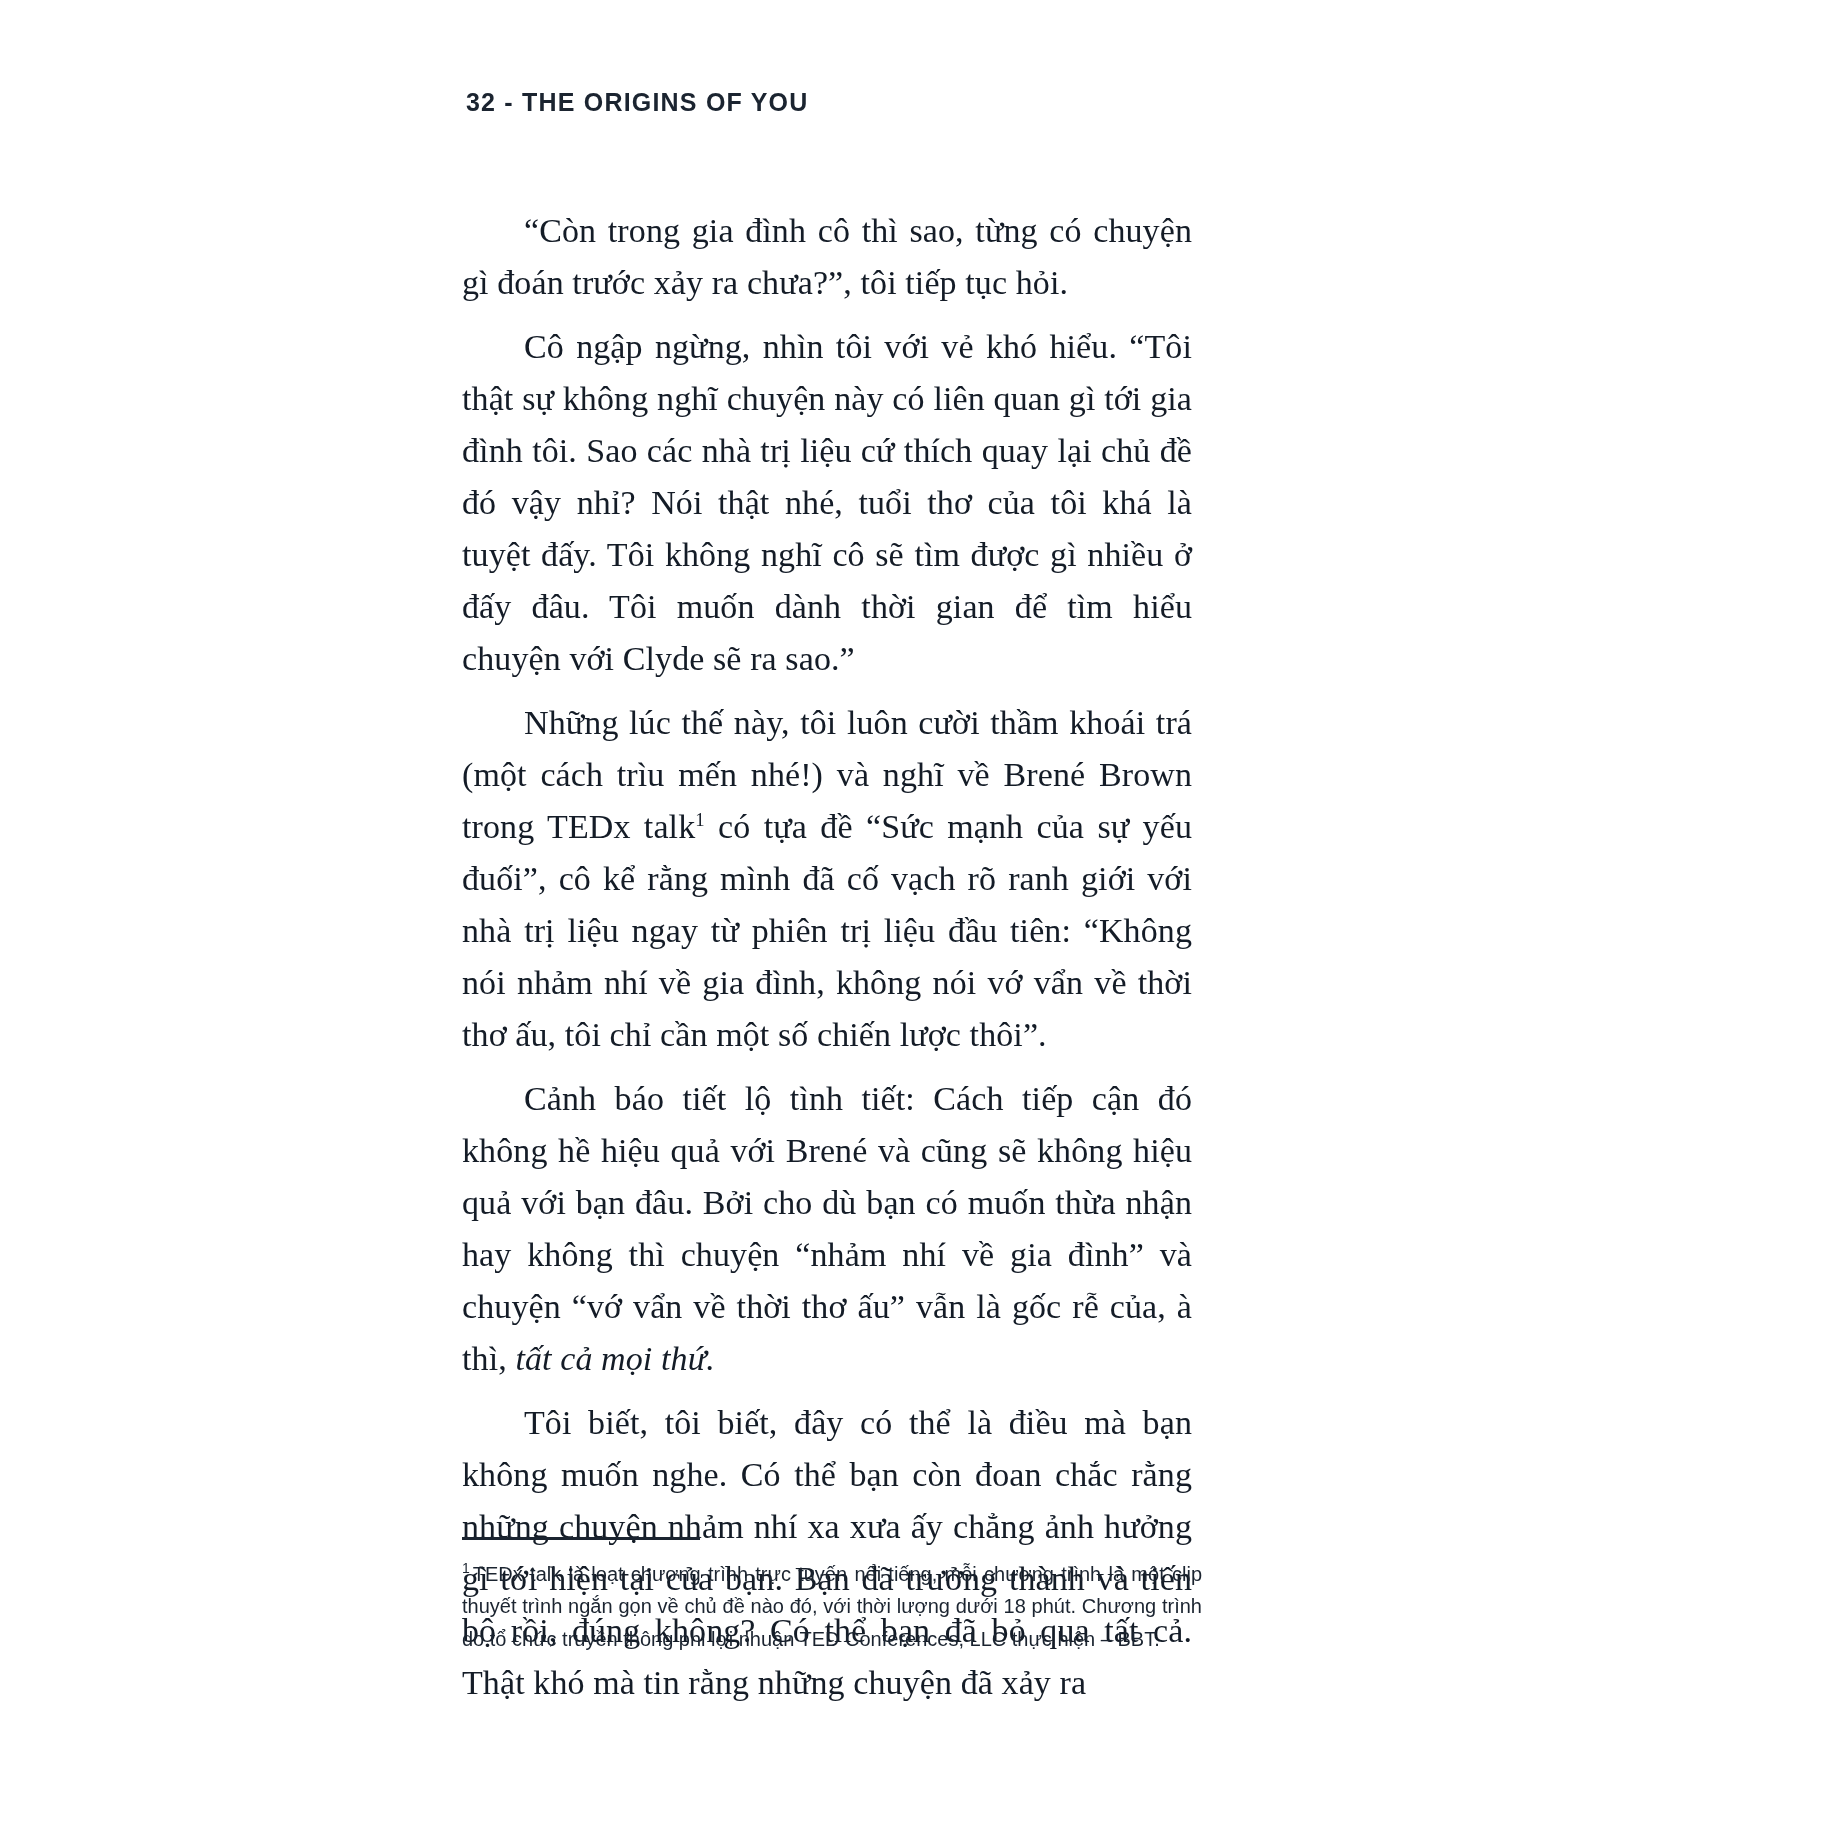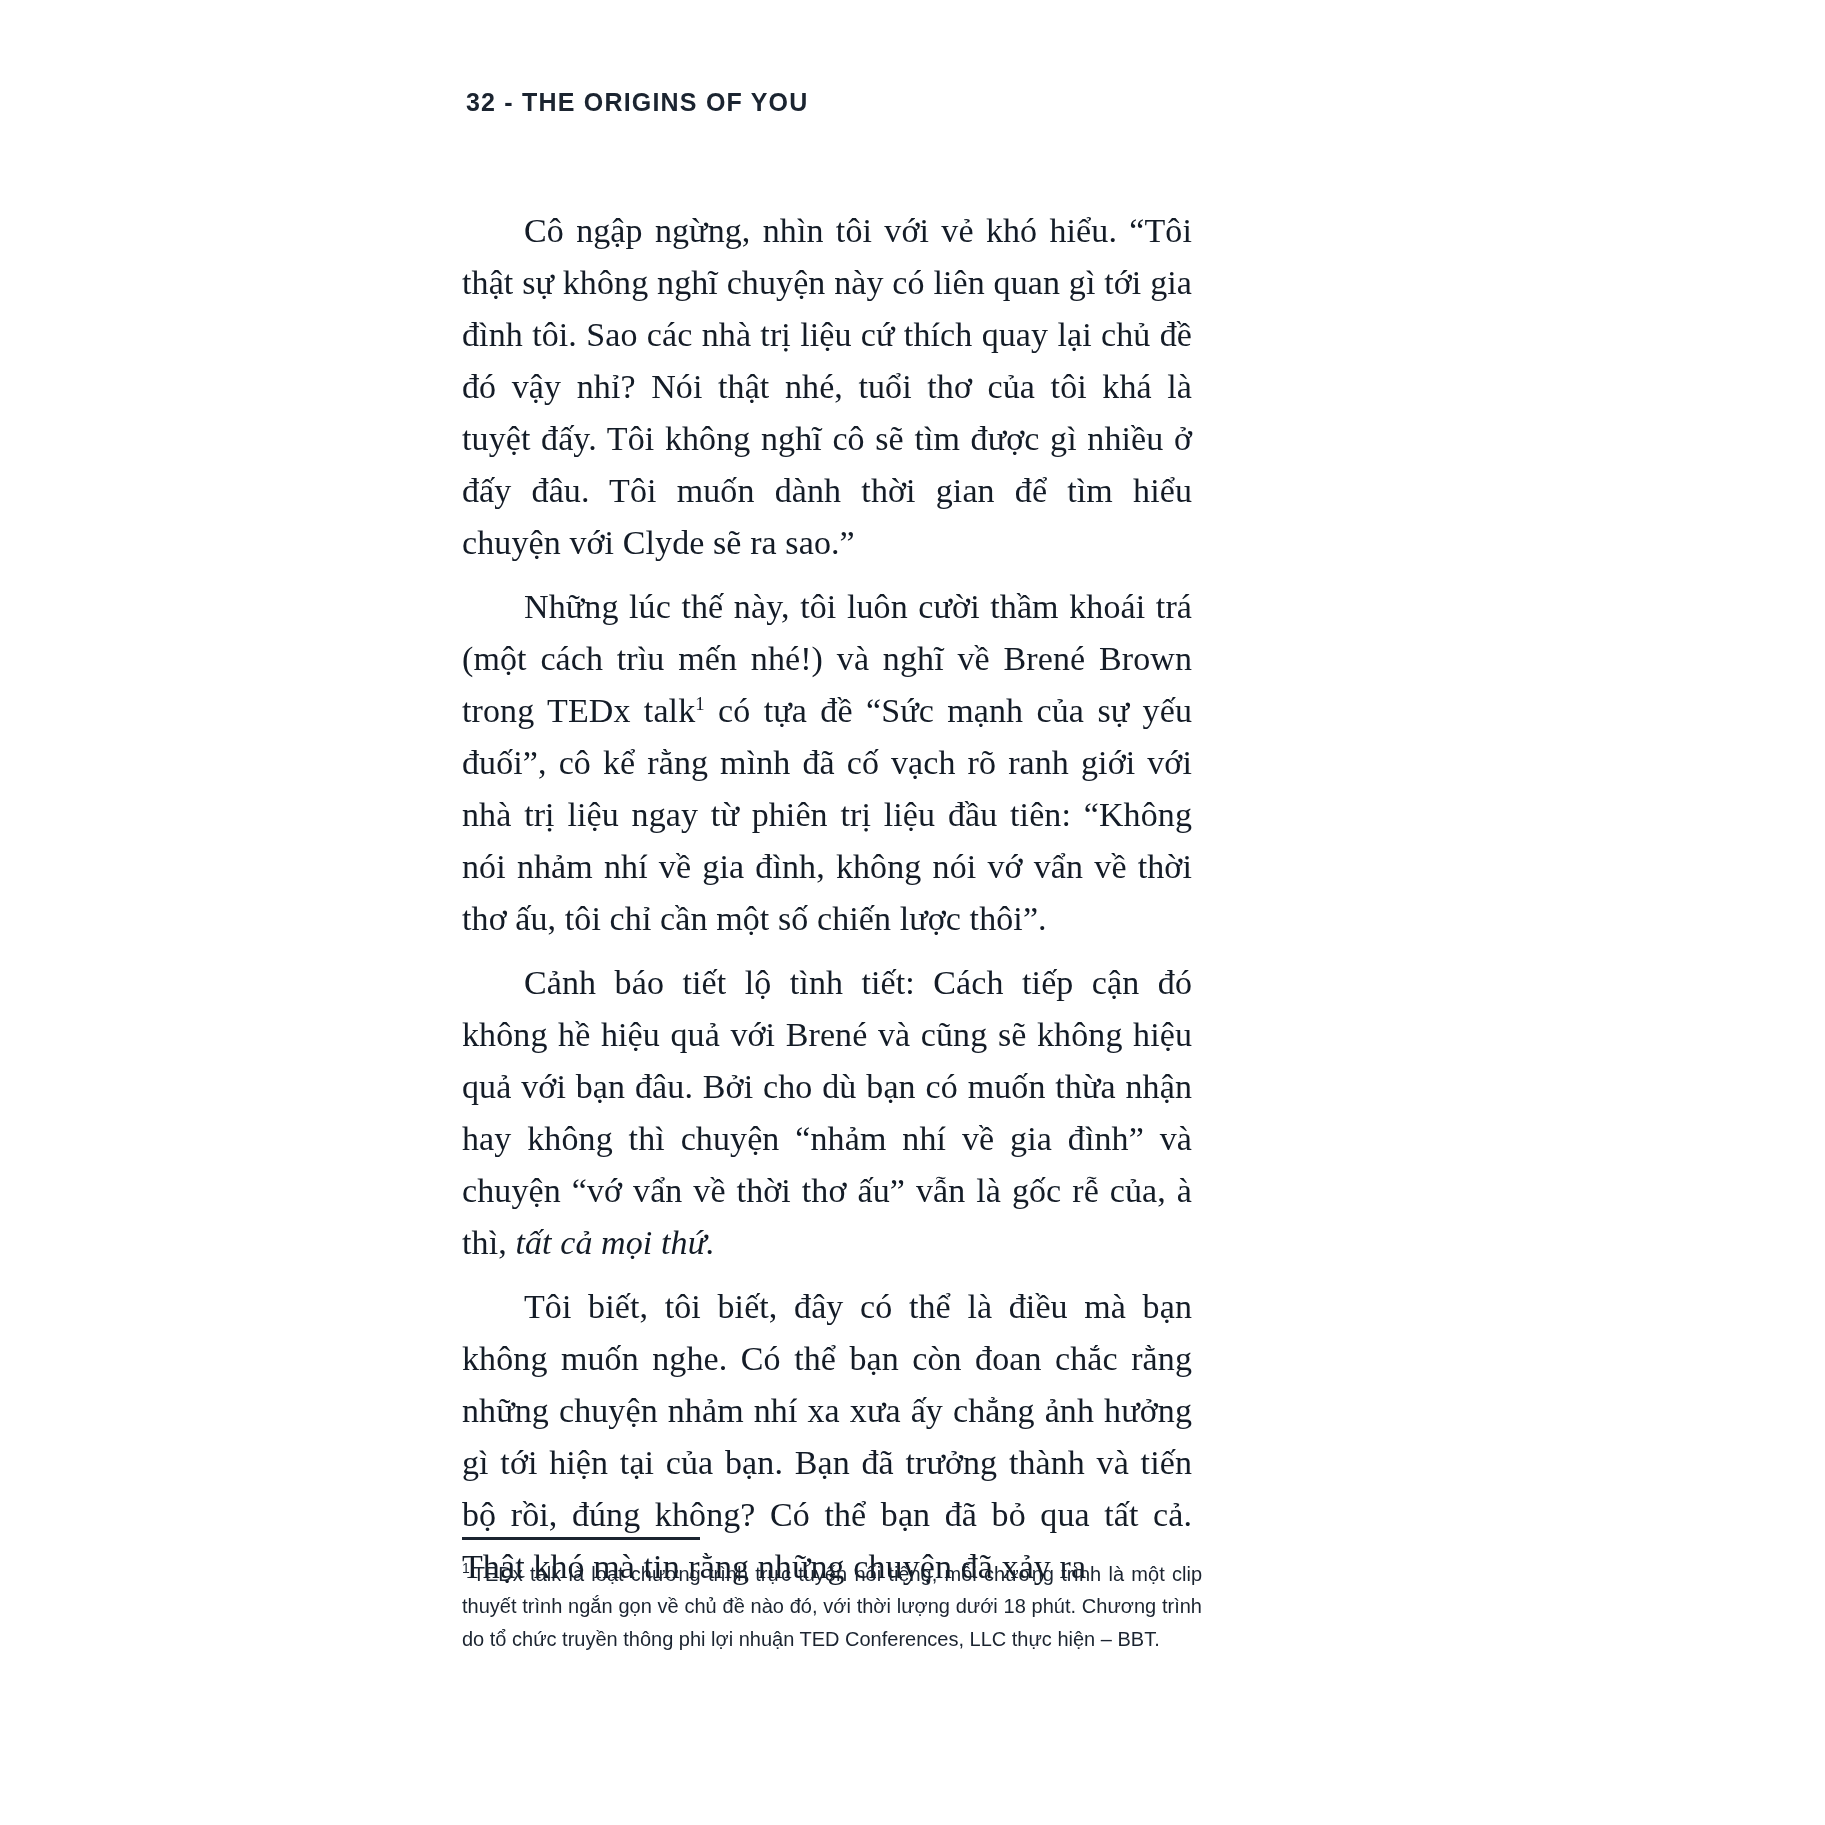--- a/index.html
+++ b/index.html
@@ -89,20 +89,21 @@
 <body>
 
 <div class="page">
 
   <div class="running-head">
     <span>32 - THE ORIGINS OF YOU</span>
   </div>
 
   <div class="body-block">
 
+    <p class="para">“Còn trong gia đình cô thì sao, từng có chuyện gì đoán trước xảy ra chưa?”, tôi tiếp tục hỏi.</p>
 
     <p class="para">Cô ngập ngừng, nhìn tôi với vẻ khó hiểu. “Tôi thật sự không nghĩ chuyện này có liên quan gì tới gia đình tôi. Sao các nhà trị liệu cứ thích quay lại chủ đề đó vậy nhỉ? Nói thật nhé, tuổi thơ của tôi khá là tuyệt đấy. Tôi không nghĩ cô sẽ tìm được gì nhiều ở đấy đâu. Tôi muốn dành thời gian để tìm hiểu chuyện với Clyde sẽ ra sao.”</p>
 
     <p class="para"><span>Những lúc thế này, tôi luôn cười thầm khoái trá (một cách trìu mến nhé!) và nghĩ về Brené Brown trong TEDx talk<sup class="fn-ref">1</sup> có tựa đề “Sức mạnh của sự yếu đuối”, cô kể rằng mình đã cố vạch rõ ranh giới với nhà trị liệu ngay từ phiên trị liệu đầu tiên: “Không nói nhảm nhí về gia đình, không nói vớ vẩn về thời thơ ấu, tôi chỉ cần một số chiến lược thôi”.</span></p>
 
     <p class="para"><span>Cảnh báo tiết lộ tình tiết: Cách tiếp cận đó không hề hiệu quả với Brené và cũng sẽ không hiệu quả với bạn đâu. Bởi cho dù bạn có muốn thừa nhận hay không thì chuyện “nhảm nhí về gia đình” và chuyện “vớ vẩn về thời thơ ấu” vẫn là gốc rễ của, à thì, <em>tất cả mọi thứ.</em></span></p>
 
     <p class="para">Tôi biết, tôi biết, đây có thể là điều mà bạn không muốn nghe. Có thể bạn còn đoan chắc rằng những chuyện nhảm nhí xa xưa ấy chẳng ảnh hưởng gì tới hiện tại của bạn. Bạn đã trưởng thành và tiến bộ rồi, đúng không? Có thể bạn đã bỏ qua tất cả. Thật khó mà tin rằng những chuyện đã xảy ra</p>
 
   </div>

